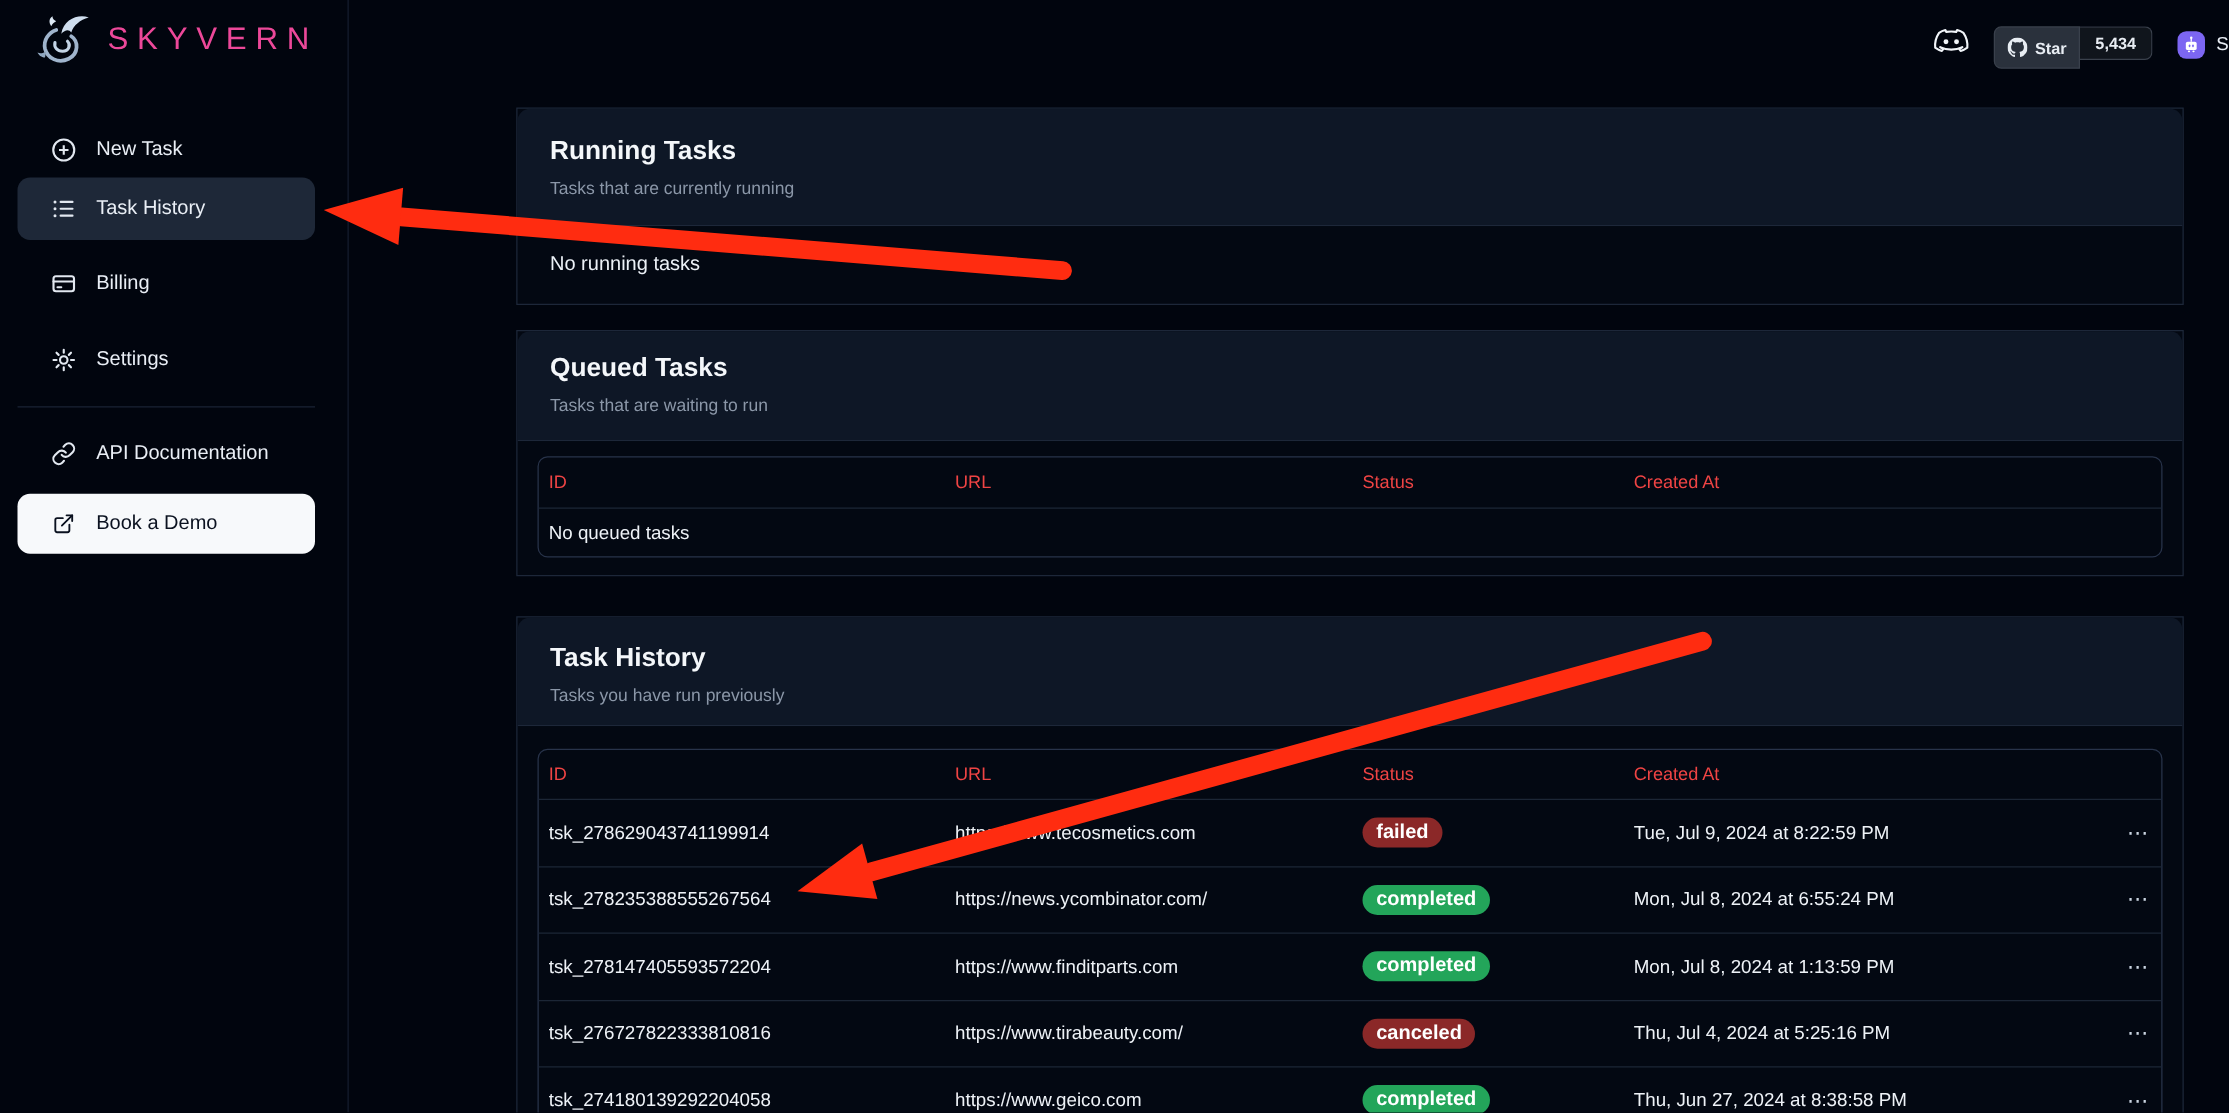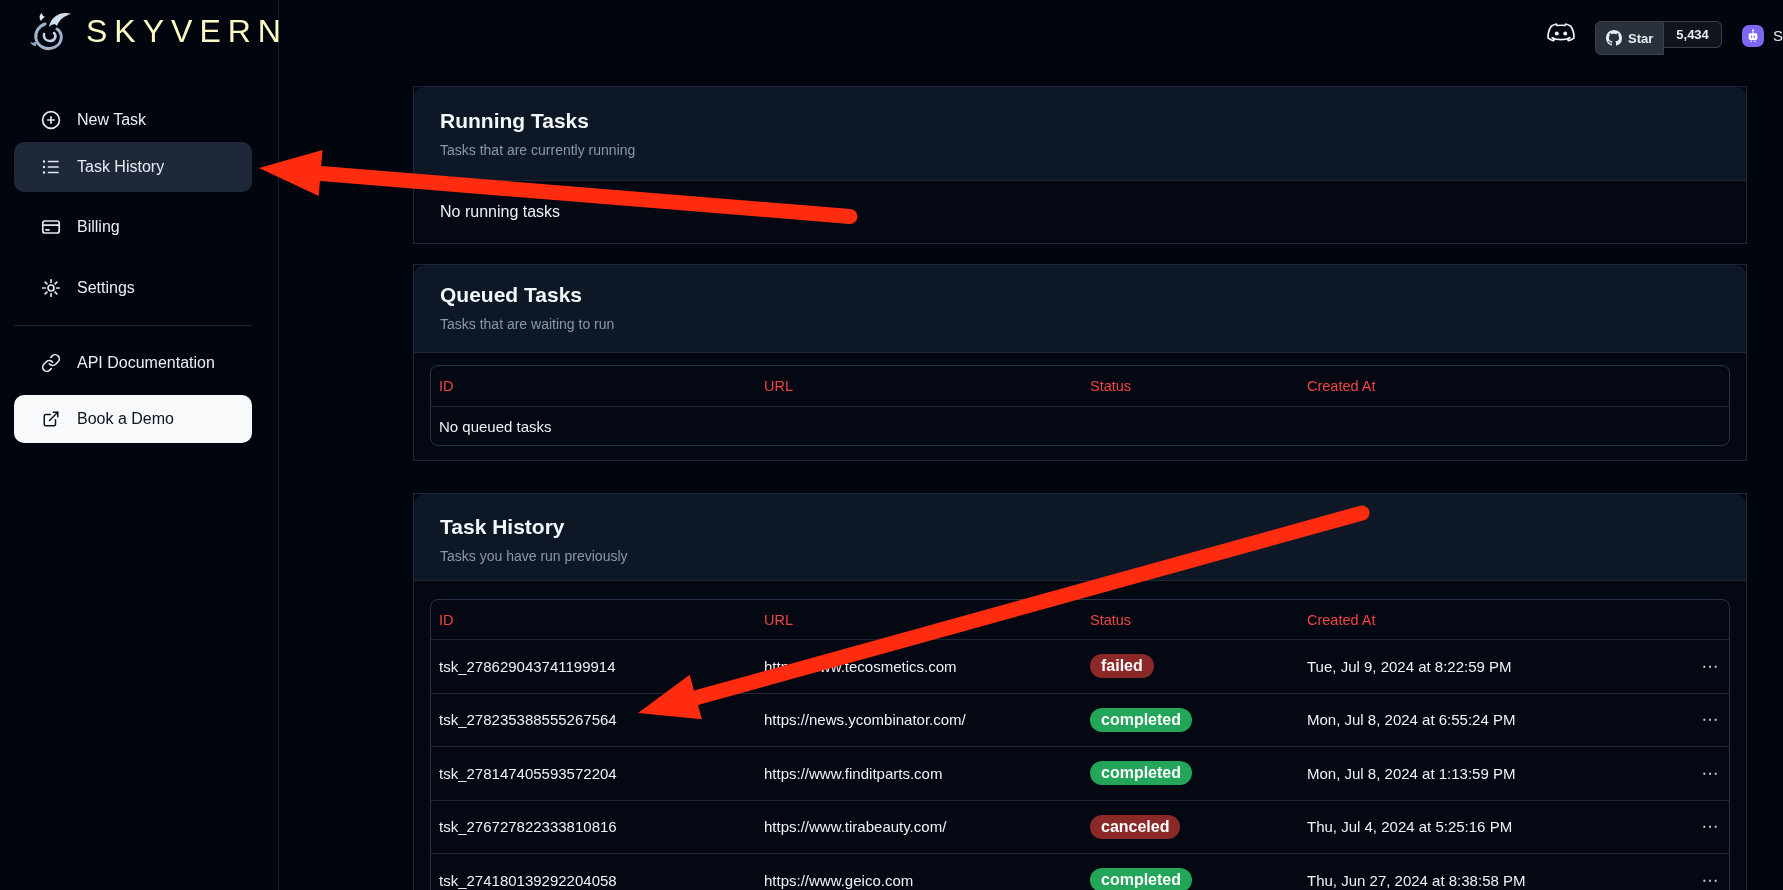--- a/index.html
+++ b/index.html
@@ -7,21 +7,21 @@
   body {
     position:relative;
     background:#01050e;
     font-family:"Liberation Sans", sans-serif;
     color:#ecf1f7;
   }
   
   .sidebar { position:absolute; left:0; top:0; width:279px; height:890px;
              border-right:1px solid #141d2e; background:#01050e; }
   .logo { position:absolute; left:26px; top:6px; display:flex; align-items:center; gap:10px; }
-  .logo-text { font-size:32px; letter-spacing:7px; font-weight:400; color:#fef9c3; }
+  .logo-text { font-size:25px; letter-spacing:7px; font-weight:400; color:#ec4899; }
   .side-item { position:absolute; left:14px; width:238px; height:50px; border-radius:10px;
                display:flex; align-items:center; gap:15px; padding-left:26px;
                font-size:16px; font-weight:500; color:#e9eef5; cursor:pointer; }
   .side-item.active { background:#1e2838; }
   .side-item.cta { background:#f7f9fb; color:#0b1220; }
   .side-divider { position:absolute; left:14px; top:325px; width:238px; height:1px; background:#1a2334; }
   .icon { display:inline-flex; width:22px; height:22px; align-items:center; justify-content:center; }
   
   .discord-btn { position:absolute; left:1543px; top:14px; width:36px; height:36px;
                  display:flex; align-items:center; justify-content:center; cursor:pointer; }

